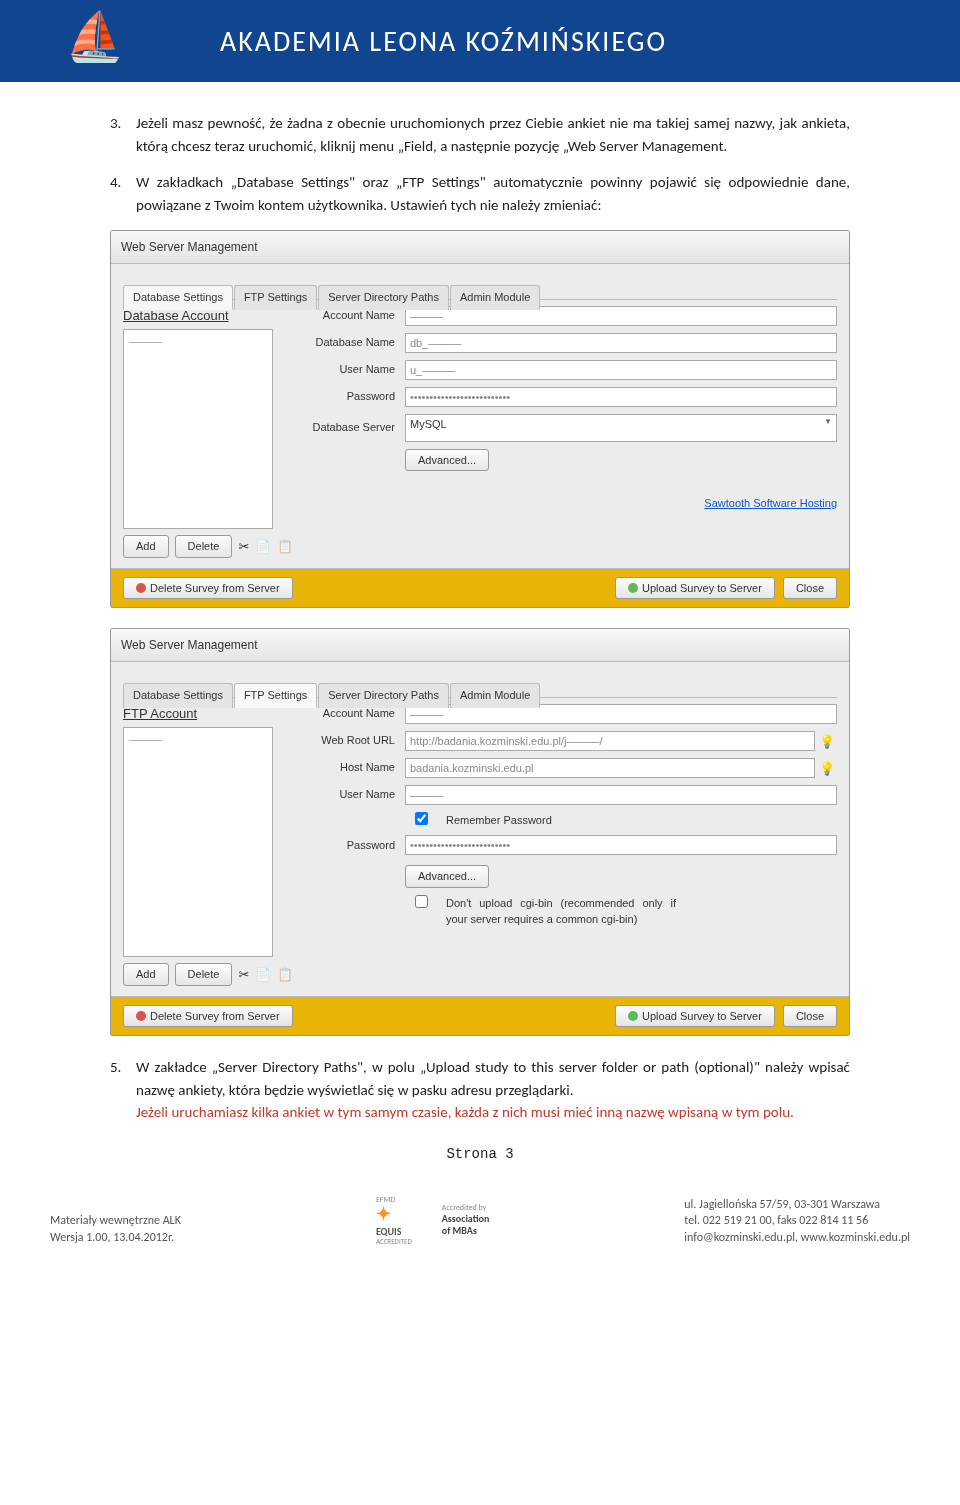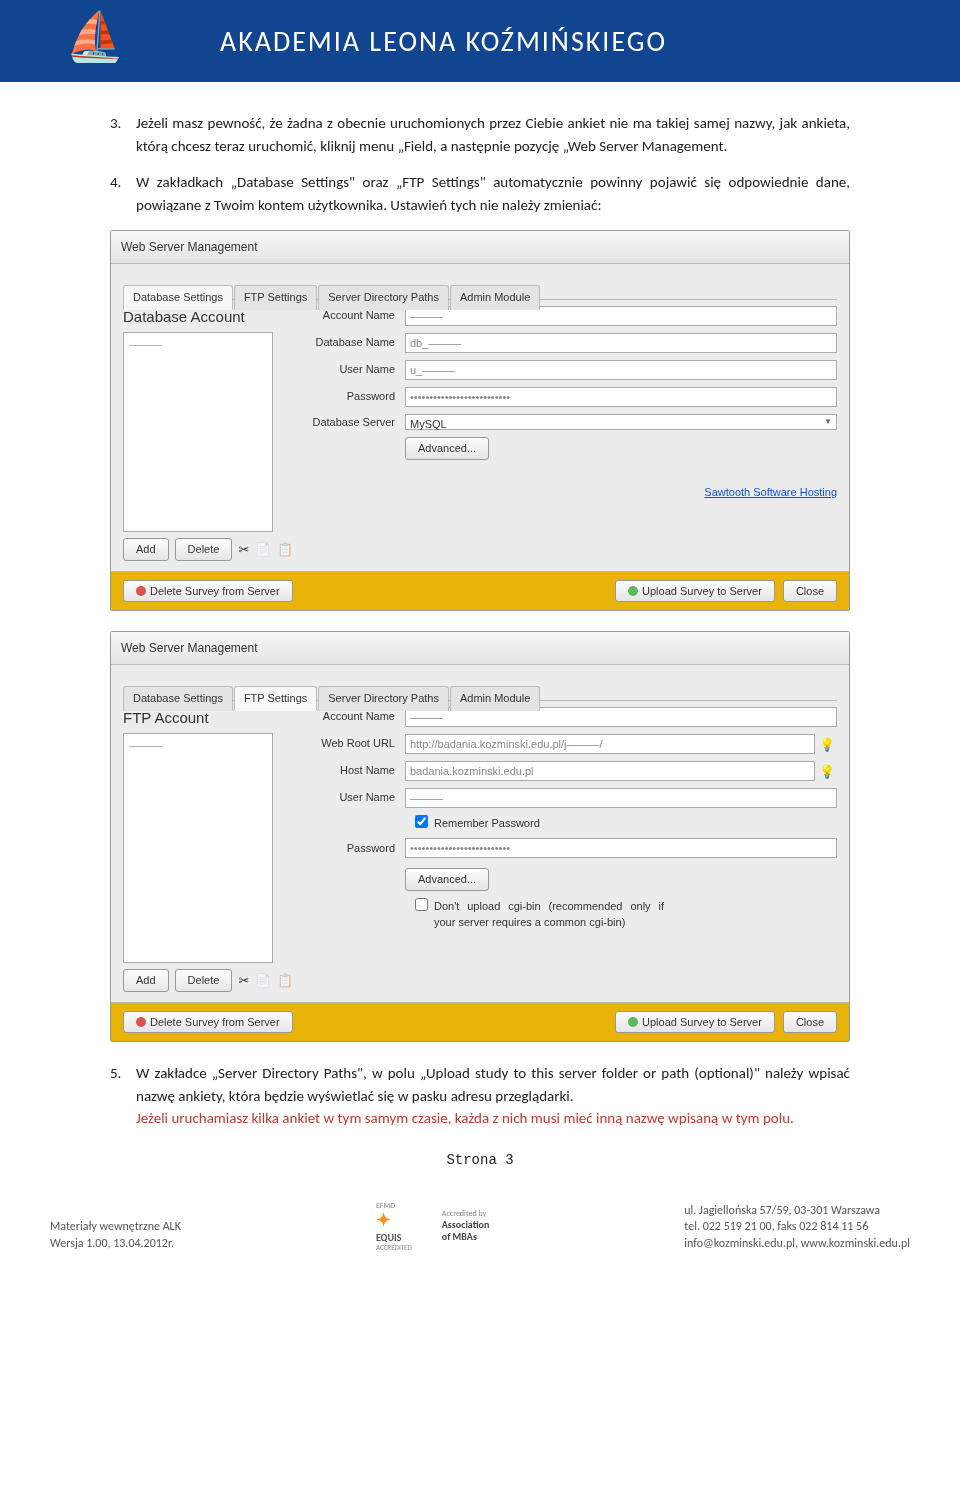--- a/index.html
+++ b/index.html
@@ -19,38 +19,38 @@
   .red { color: #c0392b; }
   
   .dialog { background: #ececec; border: 1px solid #999; border-radius: 2px; margin: 8px 0 20px 0; font-family: "Segoe UI", Tahoma, sans-serif; font-size: 11px; color: #333; }
   .dialog-title { background: linear-gradient(#f7f7f7,#e4e4e4); border-bottom: 1px solid #bbb; padding: 7px 10px; font-size: 12px; }
   .dialog-body { padding: 10px 12px 10px 12px; }
   .tabs { display: flex; border-bottom: 1px solid #bbb; margin-bottom: 6px; }
   .tab { padding: 3px 9px; background: #e4e4e4; border: 1px solid #bbb; border-bottom: none; margin-right: 1px; font-size: 11px; border-radius: 3px 3px 0 0; position: relative; top: 11px; cursor: pointer; }
   .tab.active { background: #f7f7f7; border-bottom: 1px solid #f7f7f7; }
   .panel { display: flex; gap: 12px; }
   .left-col { width: 150px; }
-  .group-label { font-size: 15px; margin-bottom: 4px; }
+  .group-label { font-size: 13px; margin-bottom: 4px; text-decoration: underline; }
   .listbox { background: #fff; border: 1px solid #aaa; height: 200px; padding: 3px 5px; font-size: 11px; }
   .listbox-item { color: #999; }
   .right-col { flex: 1; }
   .form-row { display: flex; align-items: center; margin-bottom: 7px; }
   .form-label { width: 120px; text-align: right; padding-right: 10px; font-size: 11px; }
   .form-input { flex: 1; background: #fff; border: 1px solid #aaa; height: 20px; padding: 1px 4px; font-size: 11px; color: #888; }
-  .form-select { flex: 1; background: #fff; border: 1px solid #aaa; height: 16px; padding: 1px 4px; font-size: 11px; position: relative; }
+  .form-select { flex: 1; background: #fff; border: 1px solid #aaa; height: 28px; padding: 1px 4px; font-size: 11px; position: relative; }
   .select-arrow { float: right; font-size: 8px; color: #666; }
   .hint-bulb { width: 18px; height: 18px; margin-left: 4px; font-size: 13px; }
   .btn { background: linear-gradient(#fdfdfd,#e5e5e5); border: 1px solid #999; border-radius: 3px; padding: 2px 12px; font-size: 11px; cursor: pointer; display: inline-flex; align-items: center; gap: 4px; }
   .btn-row { display: flex; gap: 6px; margin-top: 6px; align-items: center; }
   .icon-row { margin-left: auto; display: flex; gap: 6px; font-size: 13px; }
   .link-right { text-align: right; margin-top: 24px; }
   .link-right a { color: #1155cc; text-decoration: underline; font-size: 11px; cursor: pointer; }
   .dialog-footer { background: #eab308; border-top: 1px solid #bbb; padding: 8px 12px; display: flex; gap: 8px; }
   .spacer { flex: 1; }
-  .checkbox-row { display: flex; align-items: flex-start; margin-left: 130px; margin-bottom: 7px; font-size: 11px; gap: 6px; }
+  .checkbox-row { display: flex; align-items: flex-start; margin-left: 130px; margin-bottom: 7px; font-size: 11px; gap: 18px; }
   .green-dot { width: 10px; height: 10px; background: #5cb85c; border-radius: 50%; display: inline-block; }
   .red-dot { width: 10px; height: 10px; background: #d9534f; border-radius: 50%; display: inline-block; }
   
   .page-num { text-align: center; font-size: 14px; margin-top: 20px; font-family: Liberation Mono, monospace; }
   .footer { display: flex; justify-content: space-between; align-items: flex-end; padding: 10px 50px 20px 50px; font-size: 12px; color: #555; }
   .footer-left { line-height: 1.4; }
   .footer-logos { display: flex; gap: 30px; align-items: center; }
   .accred { font-size: 10px; line-height: 1.2; }
   .footer-right { text-align: left; line-height: 1.4; font-size: 12px; }
 </style>

